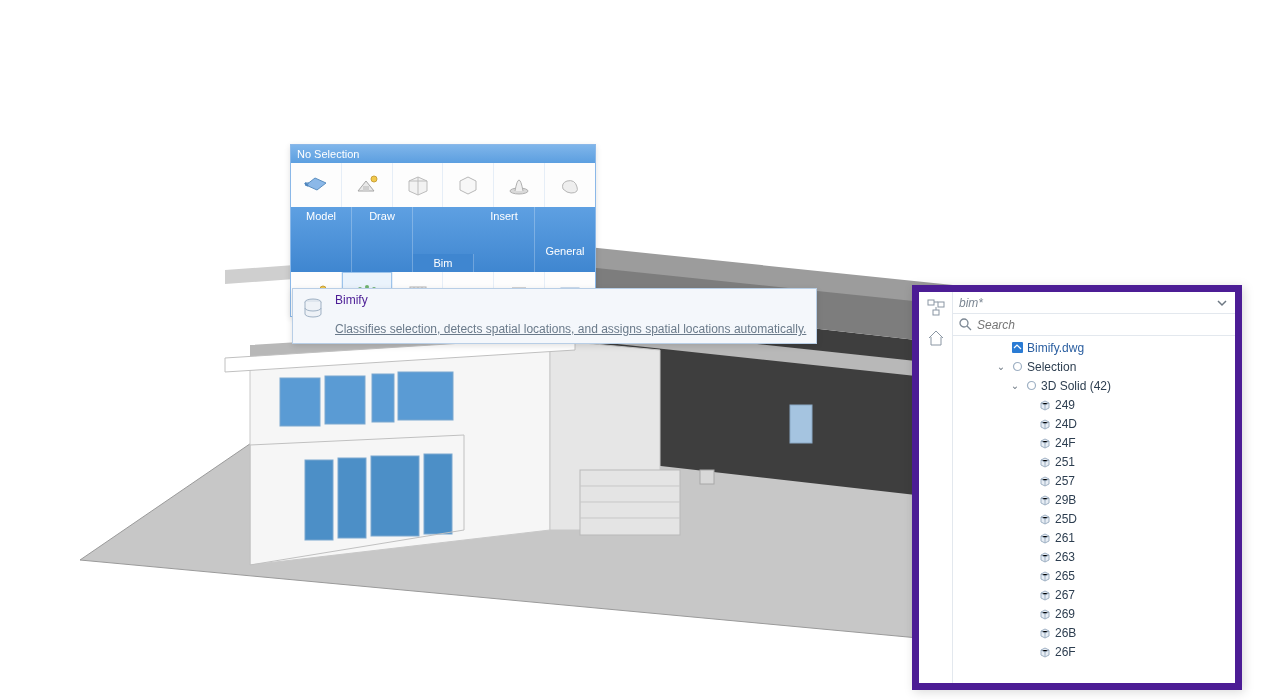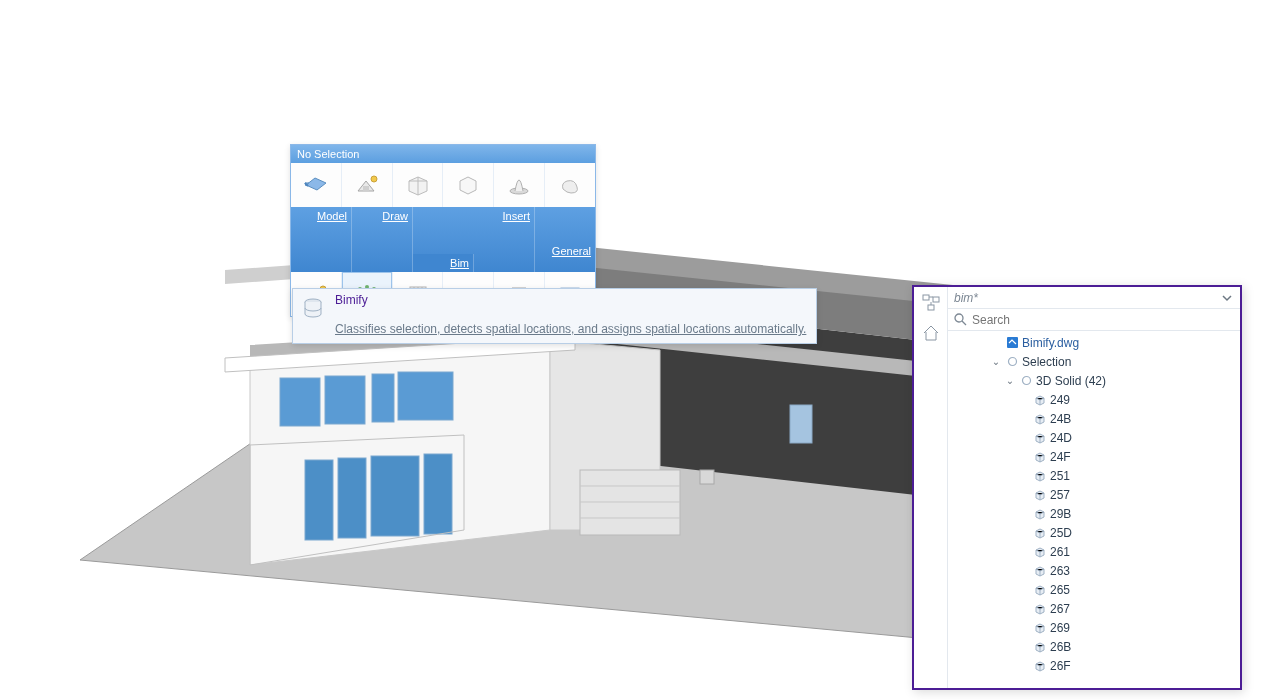--- a/index.html
+++ b/index.html
@@ -50,24 +50,23 @@
     .quad-row1 .iconbtn:last-child{border-right:none;}
     .quad-tabs {
       display:flex;
       background: linear-gradient(#5ea0e2,#3f86d0);
       color:#ffffff;
       font-size:11px;
     }
     .quad-tabs .tab{
       flex:1;
       padding:3px 4px;
-      text-align:right;
+      text-align:center;
       border-right:1px solid rgba(255,255,255,.25);
       cursor:pointer;
-      text-decoration:underline;
     }
     .quad-tabs .tab:last-child{border-right:none;margin-top:35px;}
     .quad-tabs .tab.active{ background: linear-gradient(#3f86d0,#3f86d0); margin-top: 47px;}
     .quad-row2 {
       display:flex;
       height:44px;
       background:#fdfdfd;
     }
     .quad-row2 .iconbtn{
       flex:1;
@@ -110,21 +109,21 @@
     }
 
     
     .structure-panel{
       position:absolute;
       right:40px;
       top:285px;
       width:330px;
       height:405px;
       background:#ffffff;
-      border:2px solid #4c1d95;
+      border:7px solid #4c1d95;
       box-shadow: 2px 2px 10px rgba(0,0,0,.15);
       display:flex;
       font-size:12px;
       color:#2d3e50;
     }
     .structure-panel .leftcol{
       width:34px;
       border-right:1px solid #e3e8ee;
       display:flex;
       flex-direction:column;
@@ -178,20 +177,21 @@
       width:16px;height:16px;
       margin-right:4px;
       display:flex;align-items:center;justify-content:center;
       color:#7d8894;
     }
     .search-row input{
       flex:1;
       border:none;outline:none;
       color:#0c4a6e;font-size:12px;
       height:18px;
+      font-style:italic;
     }
 
     .tree{
       flex:1;
       overflow:auto;
       padding:2px 2px 2px 2px;
     }
 
     .node{
       display:flex;align-items:center;
@@ -457,31 +457,20 @@
         </div>
         <div class="node">
           <span class="spacer" style="width:28px"></span>
           <span class="twisty"></span>
           <span class="glyph">
             <svg width="12" height="12" viewBox="0 0 12 12">
               <path d="M2 4 L6 2 L10 4 L10 9 L6 11 L2 9 Z" fill="#e7edf4" stroke="#9fb1c4"></path>
               <path d="M2 4 L6 6 L10 4 M6 6 V11" stroke="#9fb1c4"></path>
             </svg>
           </span>
-          <span class="label">24B</span>
-        </div>
-        <div class="node">
-          <span class="spacer" style="width:28px"></span>
-          <span class="twisty"></span>
-          <span class="glyph">
-            <svg width="12" height="12" viewBox="0 0 12 12">
-              <path d="M2 4 L6 2 L10 4 L10 9 L6 11 L2 9 Z" fill="#e7edf4" stroke="#9fb1c4"></path>
-              <path d="M2 4 L6 6 L10 4 M6 6 V11" stroke="#9fb1c4"></path>
-            </svg>
-          </span>
           <span class="label">24D</span>
         </div>
         <div class="node">
           <span class="spacer" style="width:28px"></span>
           <span class="twisty"></span>
           <span class="glyph">
             <svg width="12" height="12" viewBox="0 0 12 12">
               <path d="M2 4 L6 2 L10 4 L10 9 L6 11 L2 9 Z" fill="#e7edf4" stroke="#9fb1c4"></path>
               <path d="M2 4 L6 6 L10 4 M6 6 V11" stroke="#9fb1c4"></path>
             </svg>

